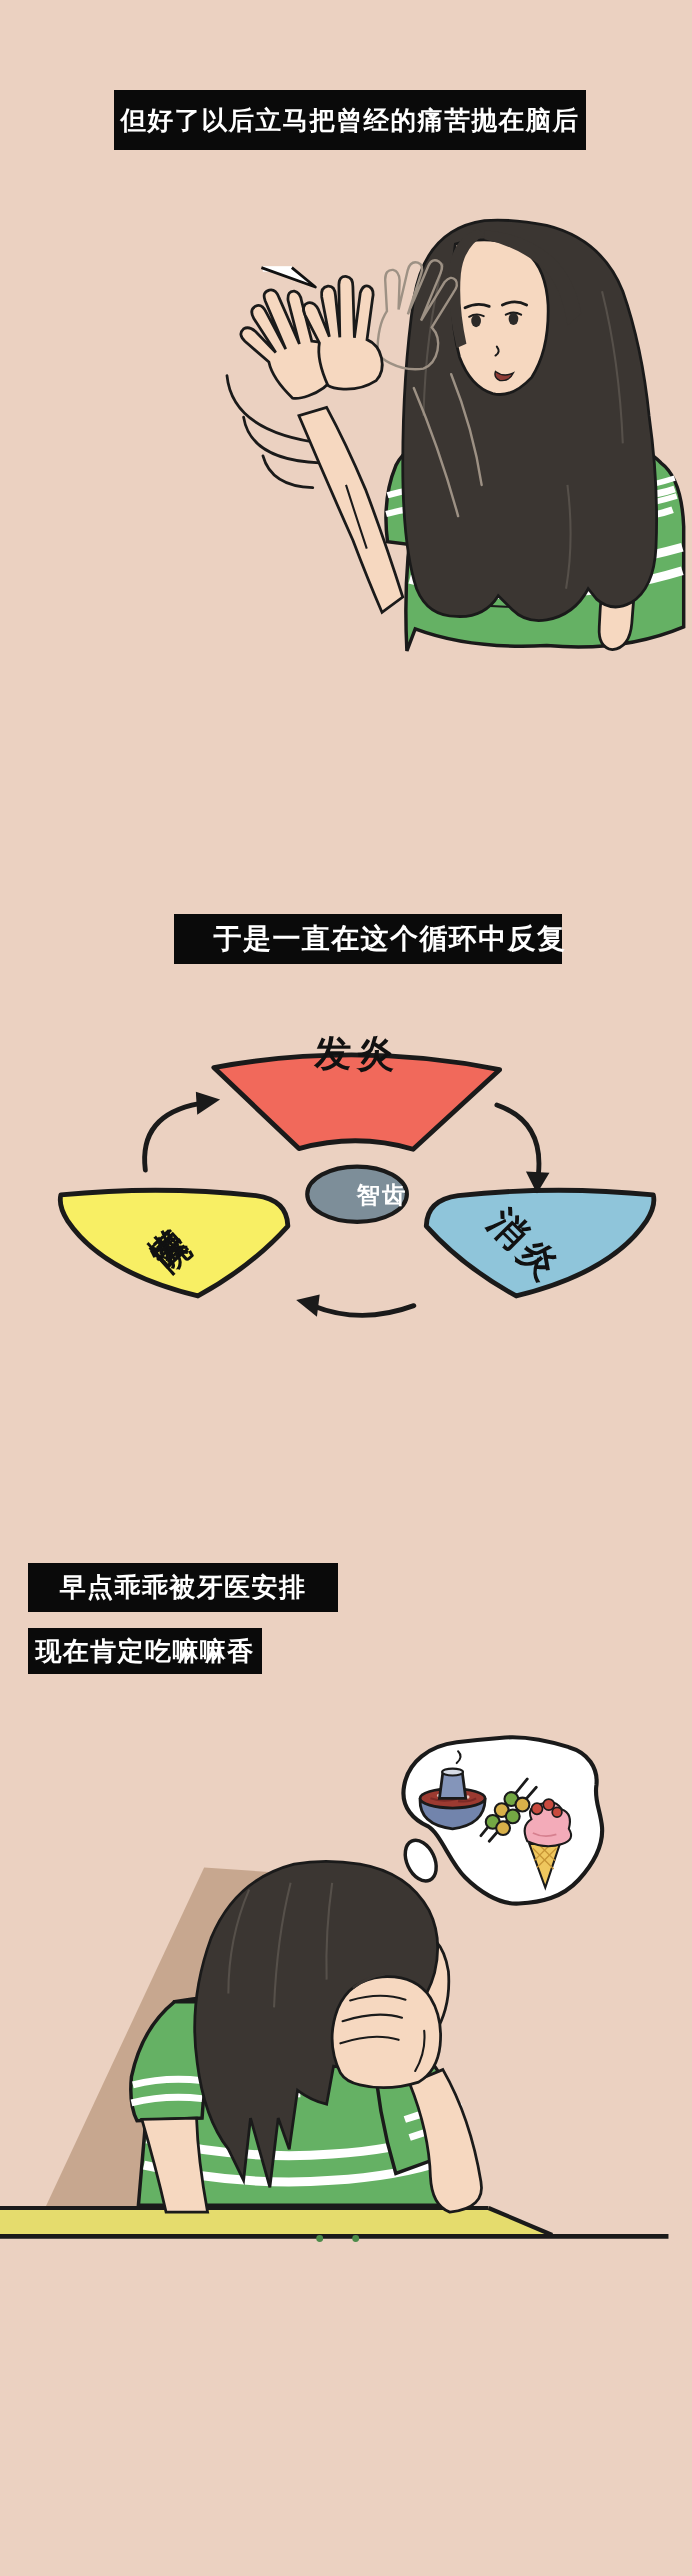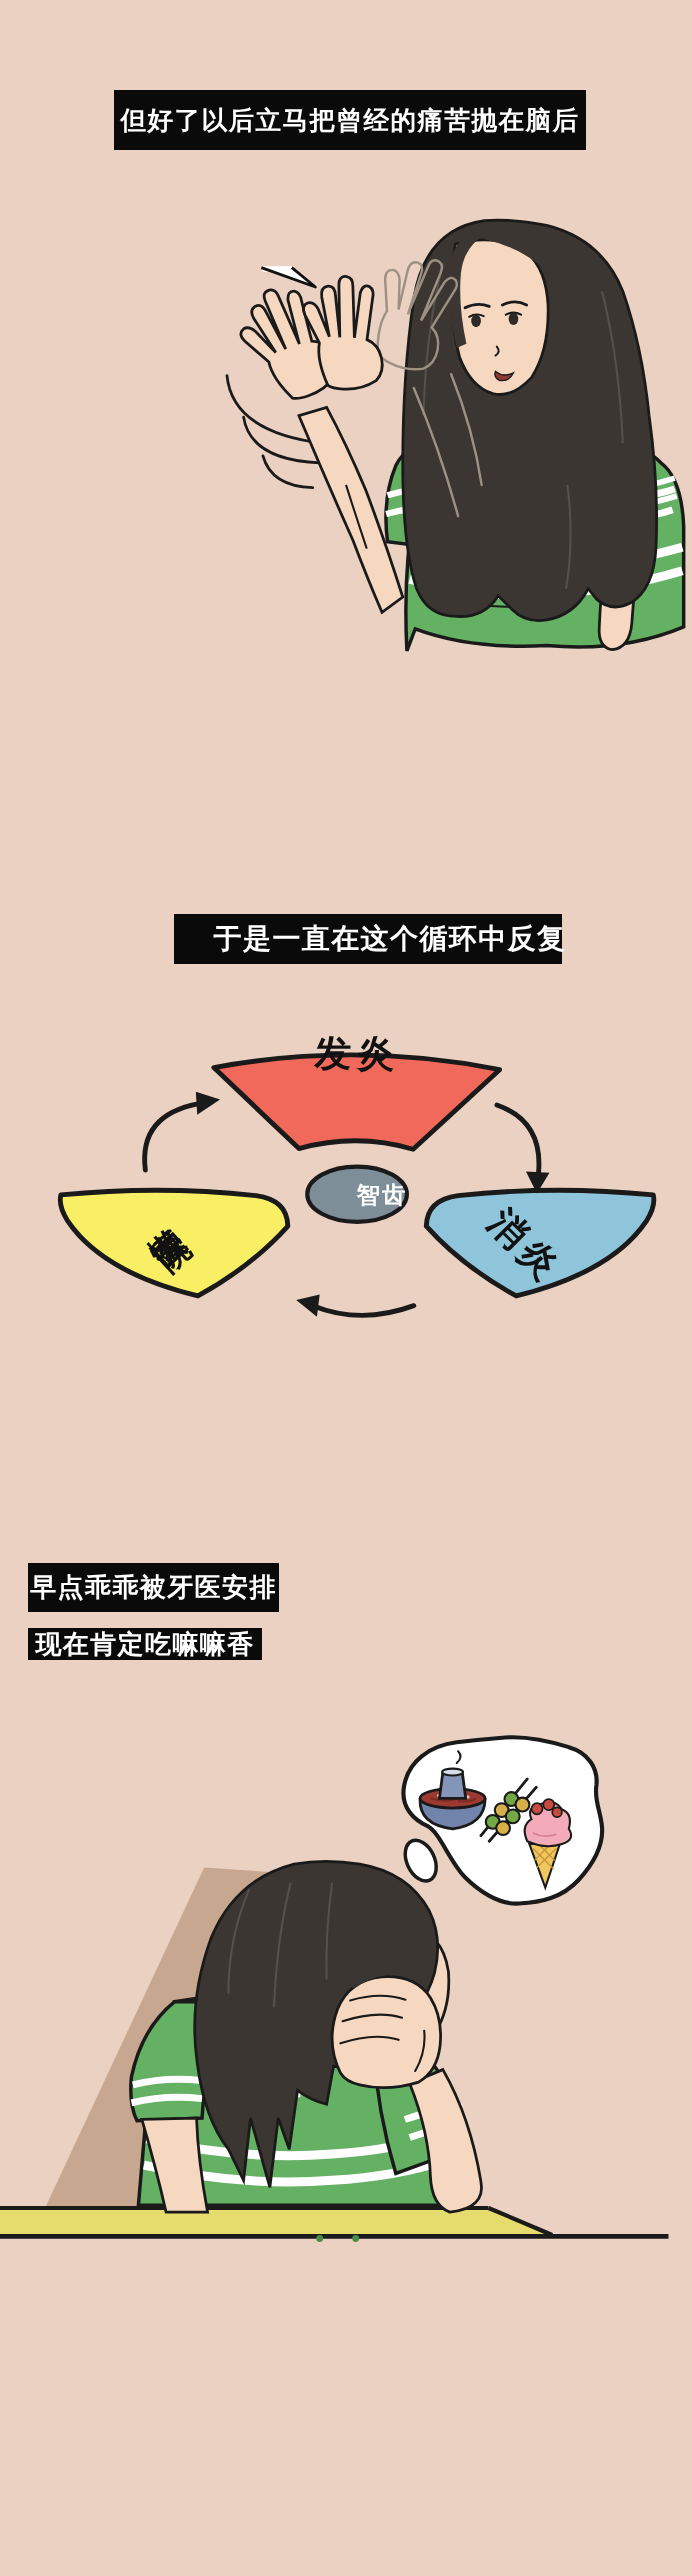--- a/index.html
+++ b/index.html
@@ -8,22 +8,22 @@
     overflow:hidden;font-family:"Liberation Sans","DejaVu Sans",sans-serif;
   }
   .art{position:absolute;left:0;top:0;z-index:1;}
   .banner{
     position:absolute;z-index:2;background:#0a0a0a;color:#ffffff;
     display:flex;align-items:center;justify-content:center;
     font-weight:700;letter-spacing:1.4px;white-space:nowrap;
   }
   .banner-top{left:114px;top:90px;width:472px;height:60px;font-size:25.6px;}
   .banner-cycle{left:174px;top:914px;width:344px;height:50px;font-size:28px;padding-left:44px;}
-  .banner-b1{left:28px;top:1563px;width:251px;height:49px;font-size:26px;}
-  .banner-b2{left:28px;top:1628px;width:234px;height:32px;font-size:26px;}
+  .banner-b1{left:28px;top:1563px;width:310px;height:49px;font-size:26px;}
+  .banner-b2{left:28px;top:1628px;width:234px;height:46px;font-size:26px;}
   .speech{
     position:absolute;z-index:2;left:124px;top:222px;width:226px;height:42px;
     background:#ffffff;border:2.8px solid #111111;border-radius:9.7px;
     display:flex;align-items:center;justify-content:center;
     font-size:23.5px;font-weight:700;color:#111;white-space:nowrap;
   }
   .tailsvg{position:absolute;z-index:3;left:242px;top:266px;}
   .fan-label{
     position:absolute;z-index:2;color:#111;font-weight:700;white-space:nowrap;
     transform:translate(-50%,-50%);

